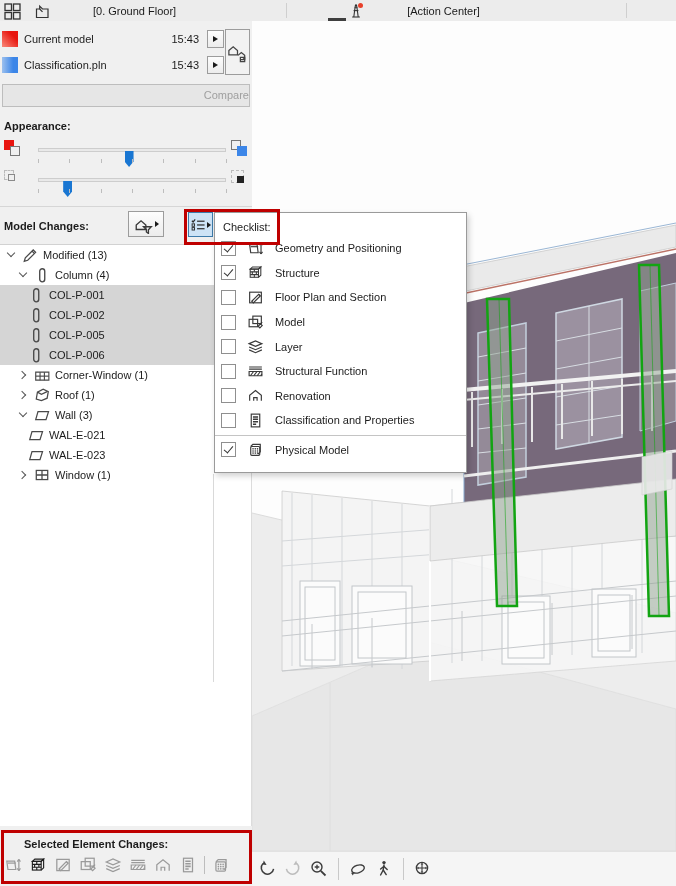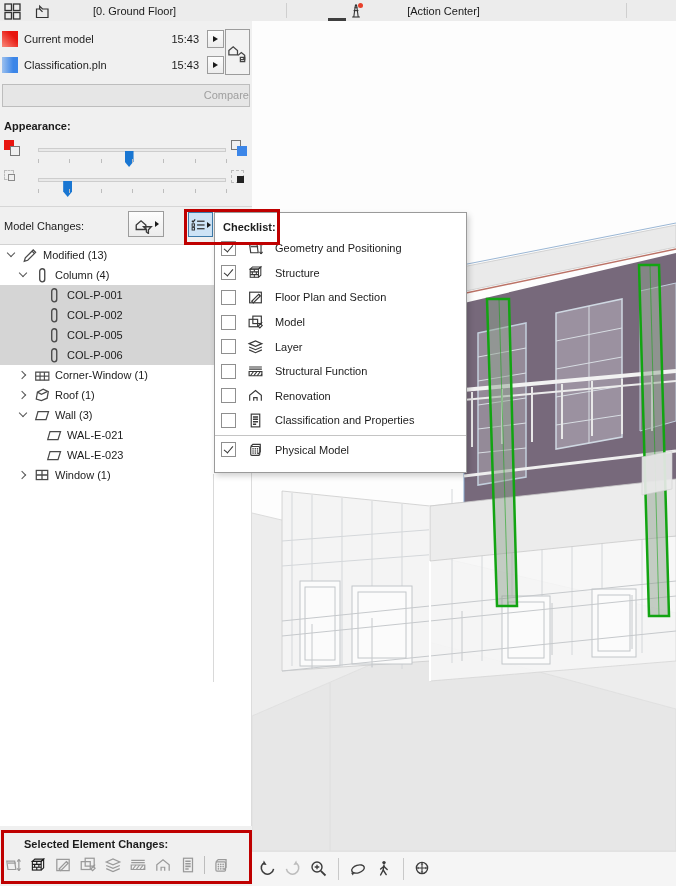--- a/index.html
+++ b/index.html
@@ -32,29 +32,29 @@
   .appearance-label{position:absolute;left:4px;top:99px;font-weight:bold;}
   .slider-row{position:absolute;left:0;width:252px;height:26px;}
   .sl-ic{position:absolute;width:20px;height:20px;top:1px;}
   .sl-ic .sq{position:absolute;width:10px;height:10px;box-sizing:border-box;}
   .track{position:absolute;left:38px;top:9px;width:188px;height:4px;background:#e9e9e9;border:1px solid #cdcdcd;box-sizing:border-box;}
   .thumb{position:absolute;top:2px;width:9px;height:16px;background:#1976d2;clip-path:polygon(0 0,100% 0,100% 65%,50% 100%,0 65%);}
   .ticks{position:absolute;left:38px;top:20px;width:188px;height:5px;}
   .tick{position:absolute;top:0;width:1px;height:4px;background:#bdbdbd;}
 
   .mc-row{position:absolute;left:0;top:185px;width:252px;height:39px;}
-  .mc-label{position:absolute;left:4px;top:13px;font-weight:normal;}
+  .mc-label{position:absolute;left:4px;top:13px;font-weight:bold;}
   .filter-btn{position:absolute;left:128px;top:4px;width:36px;height:26px;border:1px solid #9c9c9c;background:linear-gradient(#fdfdfd,#ececec);display:flex;align-items:center;justify-content:center;gap:2px;box-sizing:border-box;}
   .chk-btn{position:absolute;left:188px;top:5px;width:25px;height:25px;border:1px solid #3d7bab;background:#cde3f6;display:flex;align-items:center;justify-content:center;gap:1px;box-sizing:border-box;}
 
   
   .tree{position:absolute;left:0;top:224px;width:252px;}
   .trow{height:20px;display:flex;align-items:center;}
   .trow.sel{background:#d5d5d5;}
-  .lvl0{padding-left:6px;} .lvl1{padding-left:18px;} .lvl2{padding-left:46px;}
+  .lvl0{padding-left:6px;} .lvl1{padding-left:18px;} .lvl2{padding-left:28px;}
   .chev{width:12px;height:12px;position:relative;flex:0 0 12px;margin-right:4px;}
   .chev::before{content:"";position:absolute;width:5px;height:5px;border-right:1.6px solid #555;border-bottom:1.6px solid #555;left:2px;top:1px;}
   .chev.down::before{transform:rotate(45deg);}
   .chev.right::before{transform:rotate(-45deg);left:1px;top:3px;}
   .tic{width:16px;height:16px;flex:0 0 16px;margin-right:5px;color:#4a4a4a;}
   .tree-edge{position:absolute;left:213px;top:453px;width:1px;height:208px;background:#d9d9d9;}
 
   
   .panel-bottom{position:absolute;left:0;top:805px;width:252px;height:60px;background:#f0f0f0;}
   .sec-label{position:absolute;left:4px;top:12px;font-weight:bold;margin-left:20px;}
@@ -65,21 +65,21 @@
 
   
   .viewport{position:absolute;left:252px;top:21px;width:424px;height:830px;background:#fdfdfd;}
   .vtoolbar{position:absolute;left:252px;top:851px;width:424px;height:35px;background:#f5f5f5;border-top:1px solid #e2e2e2;display:flex;align-items:center;gap:6px;padding-left:5px;box-sizing:border-box;}
   .vt-ic{width:20px;height:20px;color:#3c3c3c;}
   .vt-ic.dim{color:#bcbcbc;}
   .vt-sep{width:1px;height:22px;background:#c9c9c9;margin:0 3px;}
 
   
   .popup{position:absolute;left:214px;top:212px;width:253px;height:261px;background:#fff;border:1px solid #9a9a9a;box-shadow:2px 3px 6px rgba(0,0,0,.18);box-sizing:border-box;}
-  .pop-title{padding:8px 0 3px 8px;font-weight:bold;}
+  .pop-title{padding:8px 0 3px 8px;font-weight:normal;}
   .clrow{height:24.6px;display:flex;align-items:center;padding-left:6px;}
   .clrow.footer{border-top:1px solid #c4c4c4;height:28px;margin-top:2px;}
   .cb{width:13px;height:13px;border:1px solid #8f8f8f;background:#fff;position:relative;flex:0 0 13px;box-sizing:content-box;}
   .cb.on::after{content:"";position:absolute;left:2px;top:3px;width:8px;height:4px;border-left:1.8px solid #333;border-bottom:1.8px solid #333;transform:rotate(-50deg);}
   .cl-ic{width:17px;height:17px;margin-left:11px;color:#3a3a3a;flex:0 0 17px;}
   .cl-label{margin-left:11px;}
 
   
   .redbox{position:absolute;border:3px solid #bf0000;pointer-events:none;box-sizing:border-box;}
   .redbox1{left:184px;top:209px;width:96px;height:36px;}

